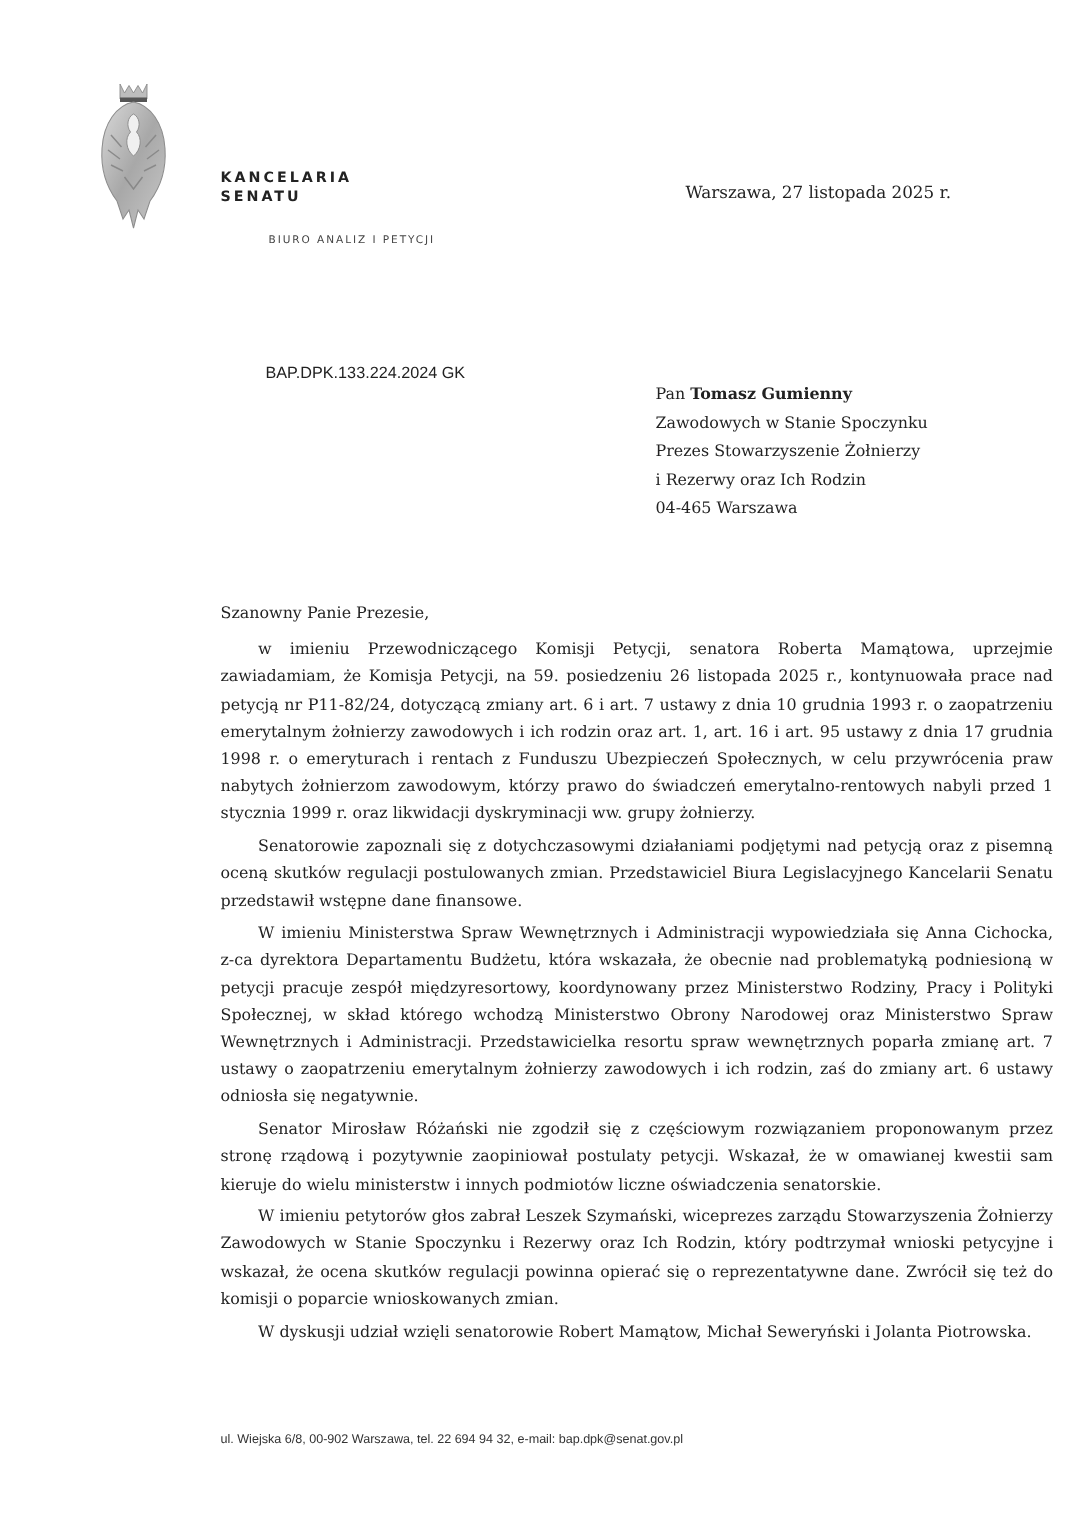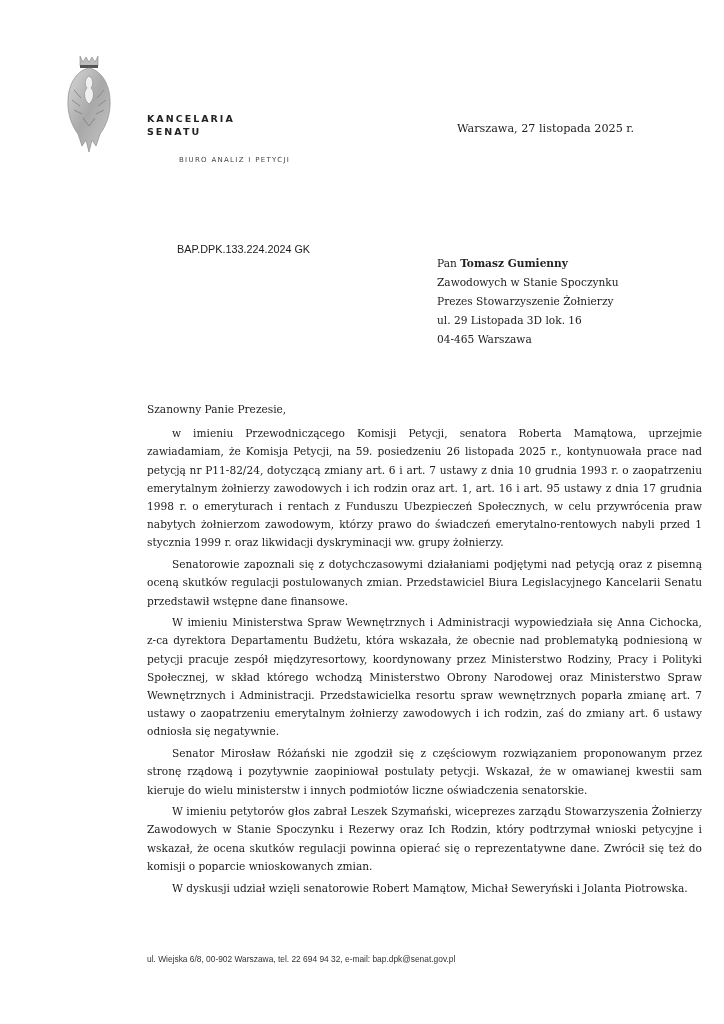--- a/index.html
+++ b/index.html
@@ -43,21 +43,21 @@
 <div id="dept">BIURO ANALIZ I PETYCJI</div>
 
 <div id="date">Warszawa, 27 listopada 2025 r.</div>
 
 <div id="ref">BAP.DPK.133.224.2024 GK</div>
 
 <div id="addr">
   <div><span>Pan </span><b>Tomasz Gumienny</b></div>
   <div>Zawodowych w Stanie Spoczynku</div>
   <div>Prezes Stowarzyszenie Żołnierzy</div>
-  <div>ul. 29 Listopada 3D lok. 16</div>
+  <div>i Rezerwy oraz Ich Rodzin</div>
   <div>04-465 Warszawa</div>
 </div>
 
 <div id="body">
   <p class="salut">Szanowny Panie Prezesie,</p>
   <p><span>w imieniu Przewodniczącego Komisji Petycji, senatora Roberta Mamątowa, uprzejmie zawiadamiam, że Komisja Petycji, na 59. posiedzeniu 26 listopada 2025 r., kontynuowała prace nad petycją nr </span><b>P11-82/24</b><span>, dotyczącą zmiany art. 6 i art. 7 ustawy z dnia 10 grudnia 1993 r. o zaopatrzeniu emerytalnym żołnierzy zawodowych i ich rodzin oraz art. 1, art. 16 i art. 95 ustawy z dnia 17 grudnia 1998 r. o emeryturach i rentach z Funduszu Ubezpieczeń Społecznych, w celu przywrócenia praw nabytych żołnierzom zawodowym, którzy prawo do świadczeń emerytalno-rentowych nabyli przed 1 stycznia 1999 r. oraz likwidacji dyskryminacji ww. grupy żołnierzy.</span></p>
   <p>Senatorowie zapoznali się z dotychczasowymi działaniami podjętymi nad petycją oraz z pisemną oceną skutków regulacji postulowanych zmian. Przedstawiciel Biura Legislacyjnego Kancelarii Senatu przedstawił wstępne dane finansowe.</p>
   <p>W imieniu Ministerstwa Spraw Wewnętrznych i Administracji wypowiedziała się Anna Cichocka, z-ca dyrektora Departamentu Budżetu, która wskazała, że obecnie nad problematyką podniesioną w petycji pracuje zespół międzyresortowy, koordynowany przez Ministerstwo Rodziny, Pracy i Polityki Społecznej, w skład którego wchodzą Ministerstwo Obrony Narodowej oraz Ministerstwo Spraw Wewnętrznych i Administracji. Przedstawicielka resortu spraw wewnętrznych poparła zmianę art. 7 ustawy o zaopatrzeniu emerytalnym żołnierzy zawodowych i ich rodzin, zaś do zmiany art. 6 ustawy odniosła się negatywnie.</p>
   <p>Senator Mirosław Różański nie zgodził się z częściowym rozwiązaniem proponowanym przez stronę rządową i pozytywnie zaopiniował postulaty petycji. Wskazał, że w omawianej kwestii sam kieruje do wielu ministerstw i innych podmiotów liczne oświadczenia senatorskie.</p>
   <p>W imieniu petytorów głos zabrał Leszek Szymański, wiceprezes zarządu Stowarzyszenia Żołnierzy Zawodowych w Stanie Spoczynku i Rezerwy oraz Ich Rodzin, który podtrzymał wnioski petycyjne i wskazał, że ocena skutków regulacji powinna opierać się o reprezentatywne dane. Zwrócił się też do komisji o poparcie wnioskowanych zmian.</p>

